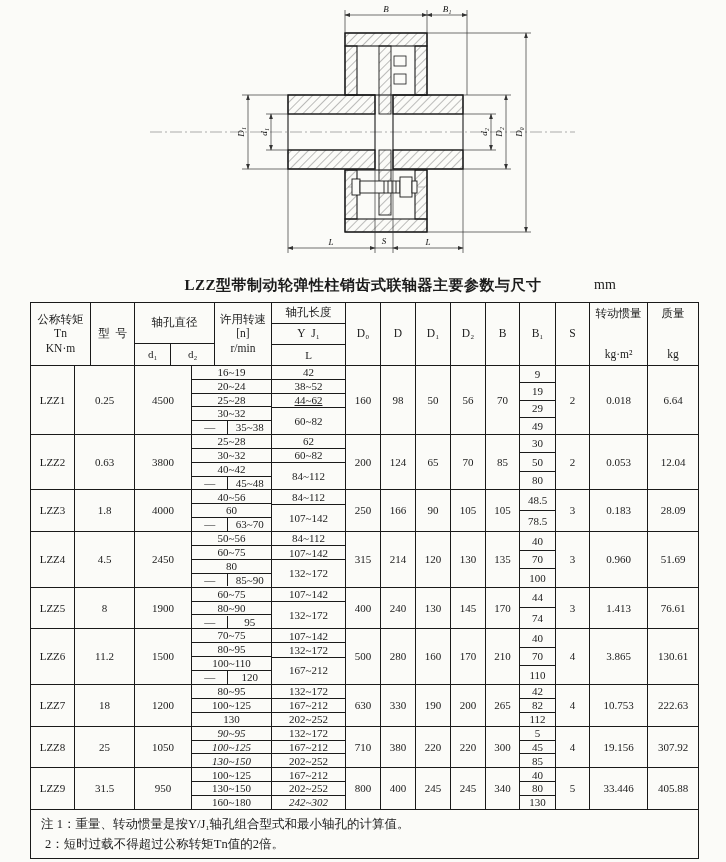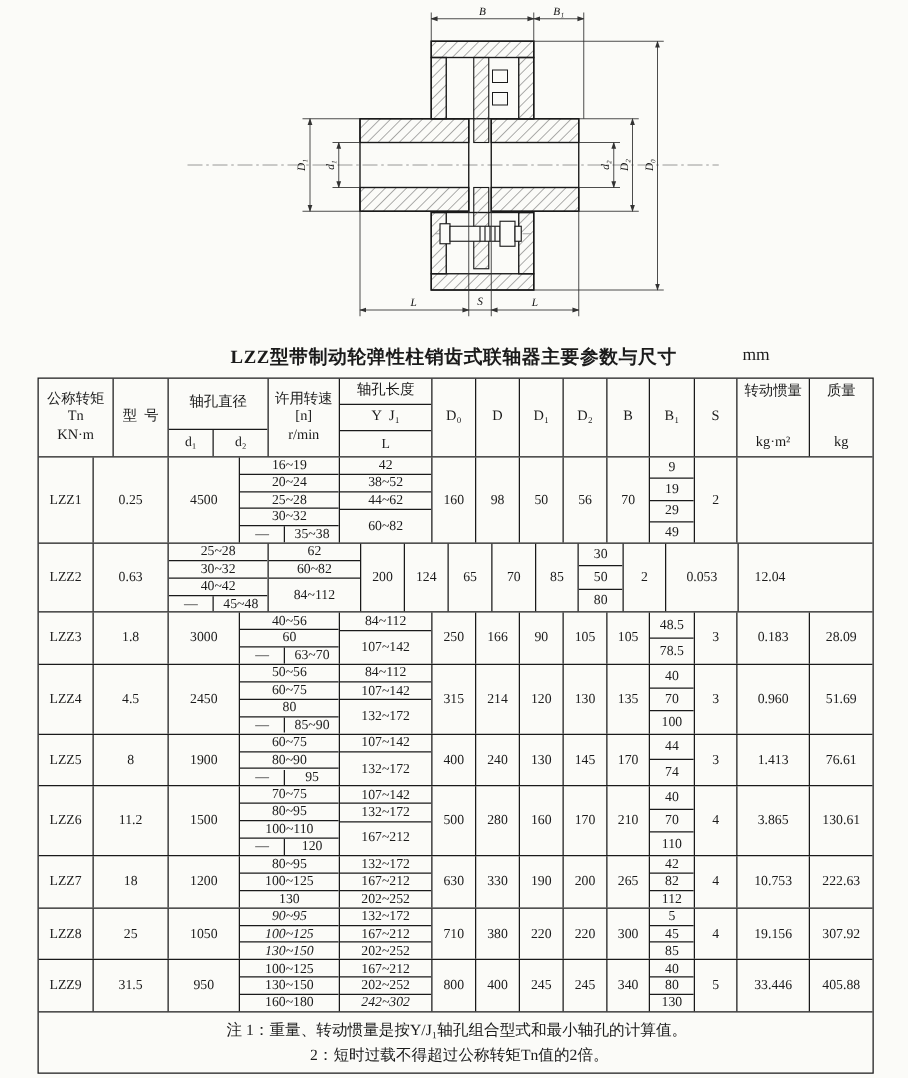--- a/index.html
+++ b/index.html
@@ -28,21 +28,21 @@
   .si{flex:1 1 0;display:flex;align-items:center;justify-content:center;border-bottom:1px solid #1a1a1a;}
   .stack .si:last-child{border-bottom:none;}
   .sp{padding:0;}
   .spl{box-sizing:border-box;width:46%;border-right:1px solid #1a1a1a;display:flex;align-items:center;justify-content:center;}
   .spr{flex:1;display:flex;align-items:center;justify-content:center;}
   .hbd-top{height:40px;display:flex;align-items:center;justify-content:center;border-bottom:1px solid #1a1a1a;font-size:11.5px;}
   .hbd-bot{flex:1;display:flex;}
   .hl{height:20px;display:flex;align-items:center;justify-content:center;border-bottom:1px solid #1a1a1a;font-size:11.5px;}
   .hl2{flex:1;display:flex;align-items:center;justify-content:center;}
   .block{display:flex;border-bottom:1px solid #1a1a1a;}
-  .notes{padding:5px 8px 4px 10px;font-size:12.5px;line-height:1.55;text-align:center;}
+  .notes{padding:5px 8px 4px 10px;font-size:12.5px;line-height:1.55;}
   .n2{margin-left:4px;}
 </style>
 </head>
 <body>
 
 <svg id="drawing" width="726" height="278" viewBox="0 0 726 278">
   <defs>
     <pattern id="hatch" width="6" height="6" patternUnits="userSpaceOnUse" patternTransform="rotate(45)">
       <line x1="0" y1="0" x2="0" y2="6" stroke="#5a5a5a" stroke-width="0.8"></line>
     </pattern>
@@ -205,39 +205,42 @@
           <div class="si">25~28</div>
           <div class="si">30~32</div>
           <div class="si sp">
             <div class="spl">—</div>
             <div class="spr">35~38</div>
           </div>
         </div>
         <div class="c stack" style="width: 74px;">
           <div class="si" style="flex: 1 1 0px;">42</div>
           <div class="si" style="flex: 1 1 0px;">38~52</div>
-          <div class="si" style="flex: 1 1 0px;">44~62</div>
+          <div class="si" style="flex: 1 1 0px; text-decoration: underline;">44~62</div>
           <div class="si" style="flex: 2 1 0px;">60~82</div>
         </div>
         <div class="c" style="width: 35px;">160</div>
         <div class="c" style="width: 35px;">98</div>
         <div class="c" style="width: 35px;">50</div>
         <div class="c" style="width: 35px;">56</div>
         <div class="c" style="width: 34px;">70</div>
         <div class="c stack" style="width: 36px;">
           <div class="si">9</div>
           <div class="si">19</div>
           <div class="si">29</div>
           <div class="si">49</div>
         </div>
         <div class="c" style="width: 34px;">2</div>
+        <div class="c" style="width: 58px;">0.018</div>
+        <div class="c last" style="width: 50px;">6.64</div>
       </div>
       <div class="block" style="height: 54.4px;">
         <div class="c" style="width: 44px;">LZZ2</div>
         <div class="c" style="width: 60px;">0.63</div>
+        <div class="c" style="width: 57px;">3800</div>
         <div class="c stack" style="width: 80px;">
           <div class="si">25~28</div>
           <div class="si">30~32</div>
           <div class="si">40~42</div>
           <div class="si sp">
             <div class="spl">—</div>
             <div class="spr">45~48</div>
           </div>
         </div>
         <div class="c stack" style="width: 74px;">
@@ -255,21 +258,21 @@
           <div class="si">50</div>
           <div class="si">80</div>
         </div>
         <div class="c" style="width: 34px;">2</div>
         <div class="c" style="width: 58px;">0.053</div>
         <div class="c last" style="width: 50px;">12.04</div>
       </div>
       <div class="block" style="height: 40.8px;">
         <div class="c" style="width: 44px;">LZZ3</div>
         <div class="c" style="width: 60px;">1.8</div>
-        <div class="c" style="width: 57px;">3000</div>
+        <div class="c" style="width: 57px;">4000</div>
         <div class="c stack" style="width: 80px;">
           <div class="si">40~56</div>
           <div class="si">60</div>
           <div class="si sp">
             <div class="spl">—</div>
             <div class="spr">63~70</div>
           </div>
         </div>
         <div class="c stack" style="width: 74px;">
           <div class="si" style="flex: 1 1 0px;">84~112</div>

